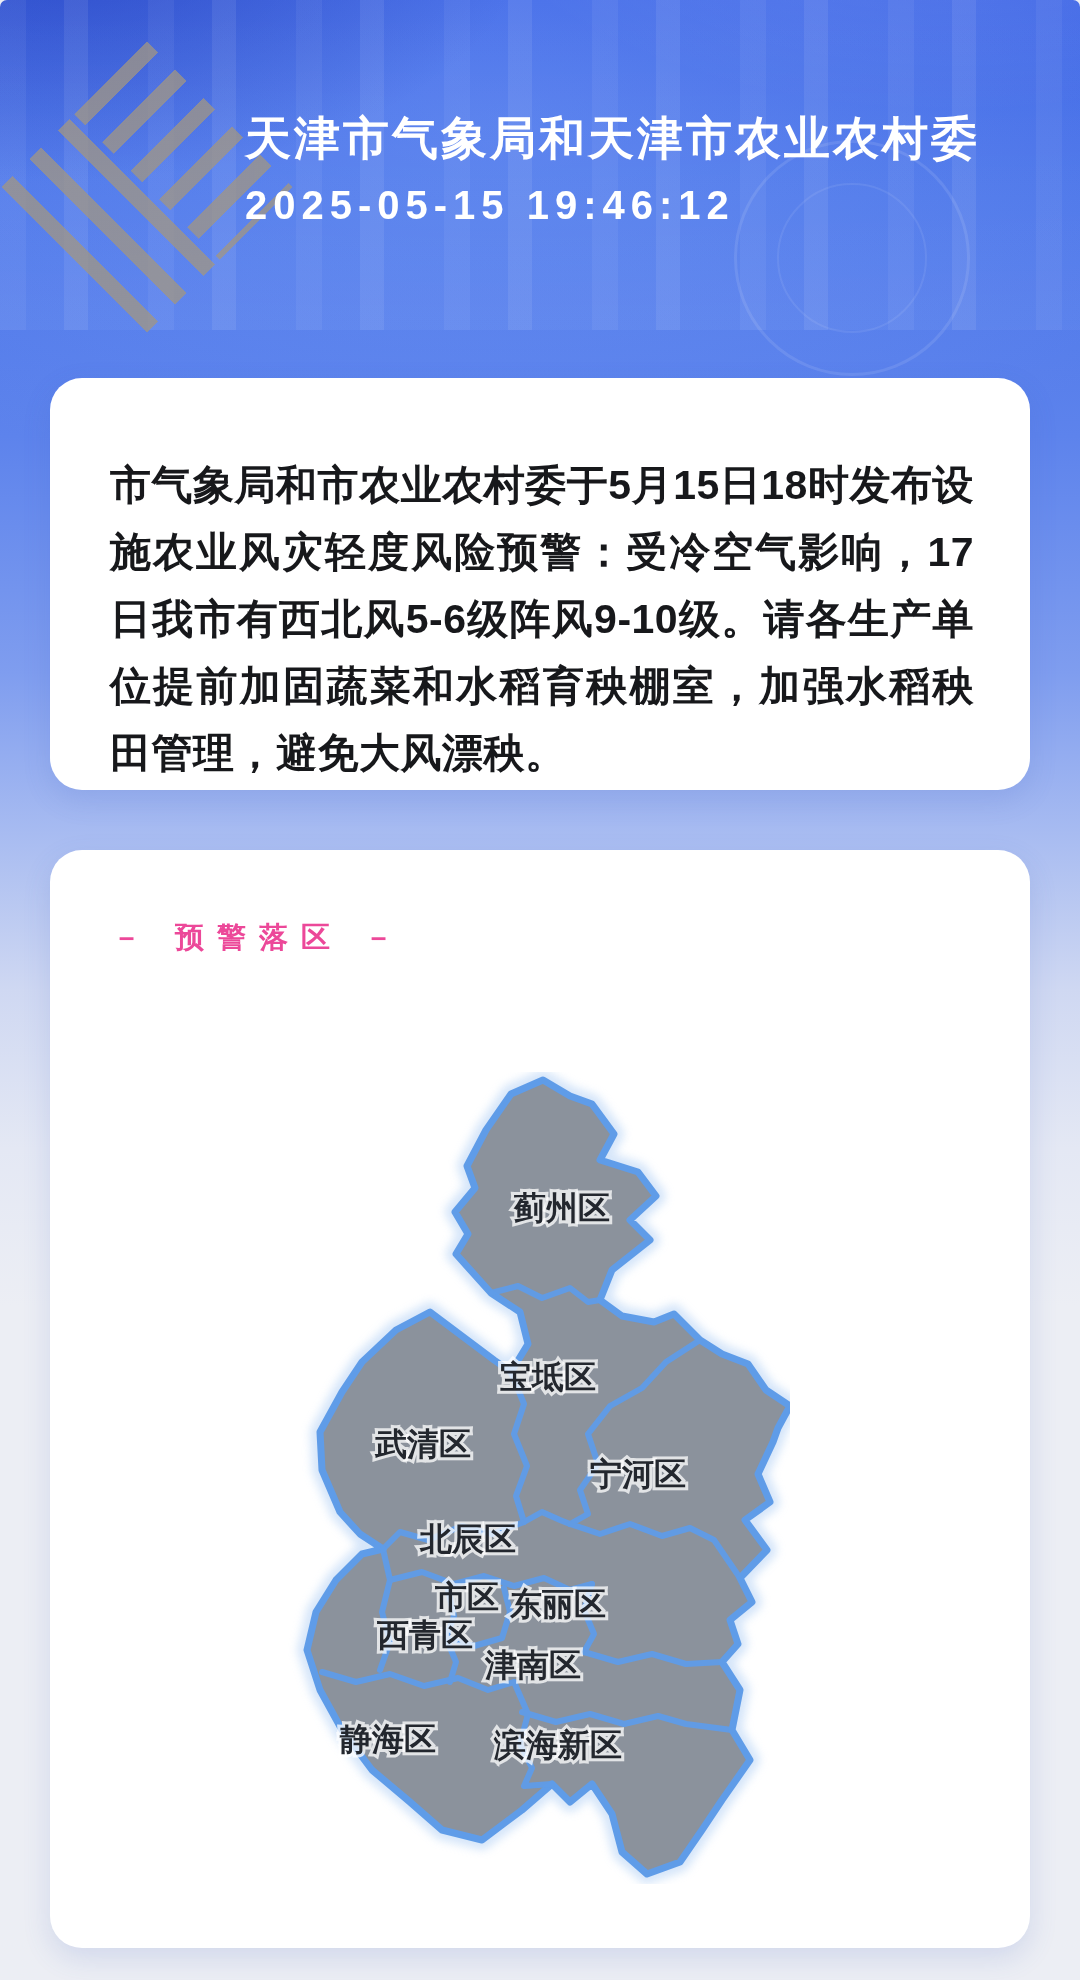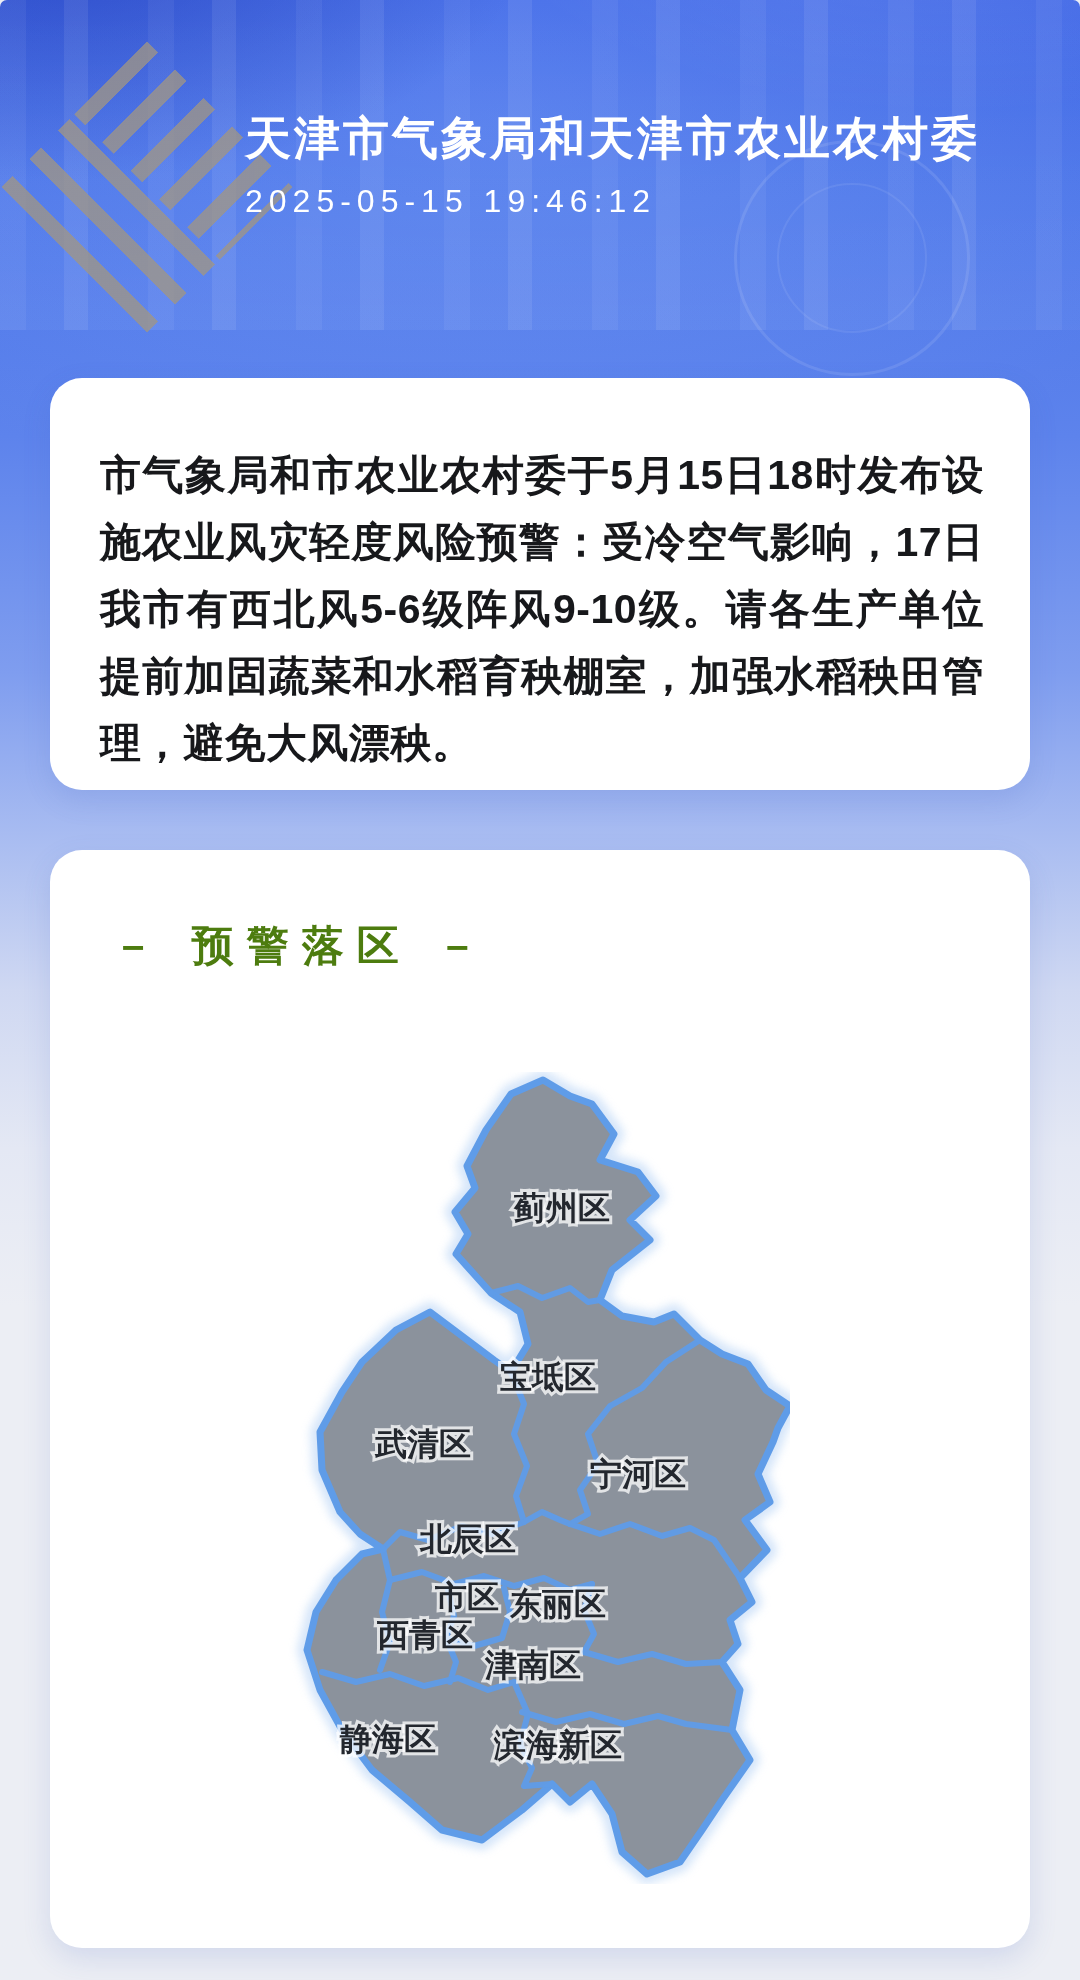--- a/index.html
+++ b/index.html
@@ -31,34 +31,34 @@
   }
   
   .logo{position:absolute;left:44px;top:84px;width:206px;height:206px;transform:rotate(45deg);opacity:.85;}
   .logo .h1,.logo .h2{position:absolute;inset:0;}
   .logo .h1{clip-path:polygon(0 0,100% 0,100% 50%,0 50%);
     background:repeating-linear-gradient(90deg, rgba(160,150,132,0.9) 0 16px, rgba(0,0,0,0) 16px 40px);}
   .logo .h2{clip-path:polygon(0 50%,100% 50%,100% 100%,0 100%);
     background:repeating-linear-gradient(0deg, rgba(160,150,132,0.9) 0 16px, rgba(0,0,0,0) 16px 40px);}
   .hdr{position:absolute;left:245px;top:106px;color:#ffffff;}
   .hdr .t{font-size:46px;line-height:65px;font-weight:700;letter-spacing:3px;}
-  .hdr .ts{font-size:32px;font-weight:400;letter-spacing:6px;margin-top:12px;}
+  .hdr .ts{font-size:40px;font-weight:700;letter-spacing:6px;margin-top:12px;}
   .card{
     position:absolute;left:50px;width:980px;background:#ffffff;border-radius:32px;
     box-shadow:0 10px 28px rgba(70,100,190,0.16);
   }
   .card1{top:378px;height:412px;}
   .card1 .body{
-    margin:2px;padding:62px 44px 0 48px;font-size:41px;line-height:67px;font-weight:700;
+    margin:12px;padding:62px 44px 0 48px;font-size:41px;line-height:67px;font-weight:700;
     color:#17181b;text-align:justify;letter-spacing:0.5px;
   }
   .card2{top:850px;height:1098px;}
   .sec-title{
-    position:absolute;left:62px;top:68px;font-size:42px;font-weight:700;
-    color:#4d7c0f;letter-spacing:13px;
+    position:absolute;left:62px;top:68px;font-size:29px;font-weight:700;
+    color:#ec4899;letter-spacing:13px;
   }
   .mapwrap{position:absolute;left:220px;top:222px;width:520px;height:812px;}
   .district-label{
     font-size:32px;font-weight:600;fill:#23272e;
     stroke:#ffffff;stroke-width:6px;stroke-opacity:0.75;paint-order:stroke;
     font-family:"Liberation Sans","DejaVu Sans",sans-serif;
   }
 </style>
 </head>
 <body>

